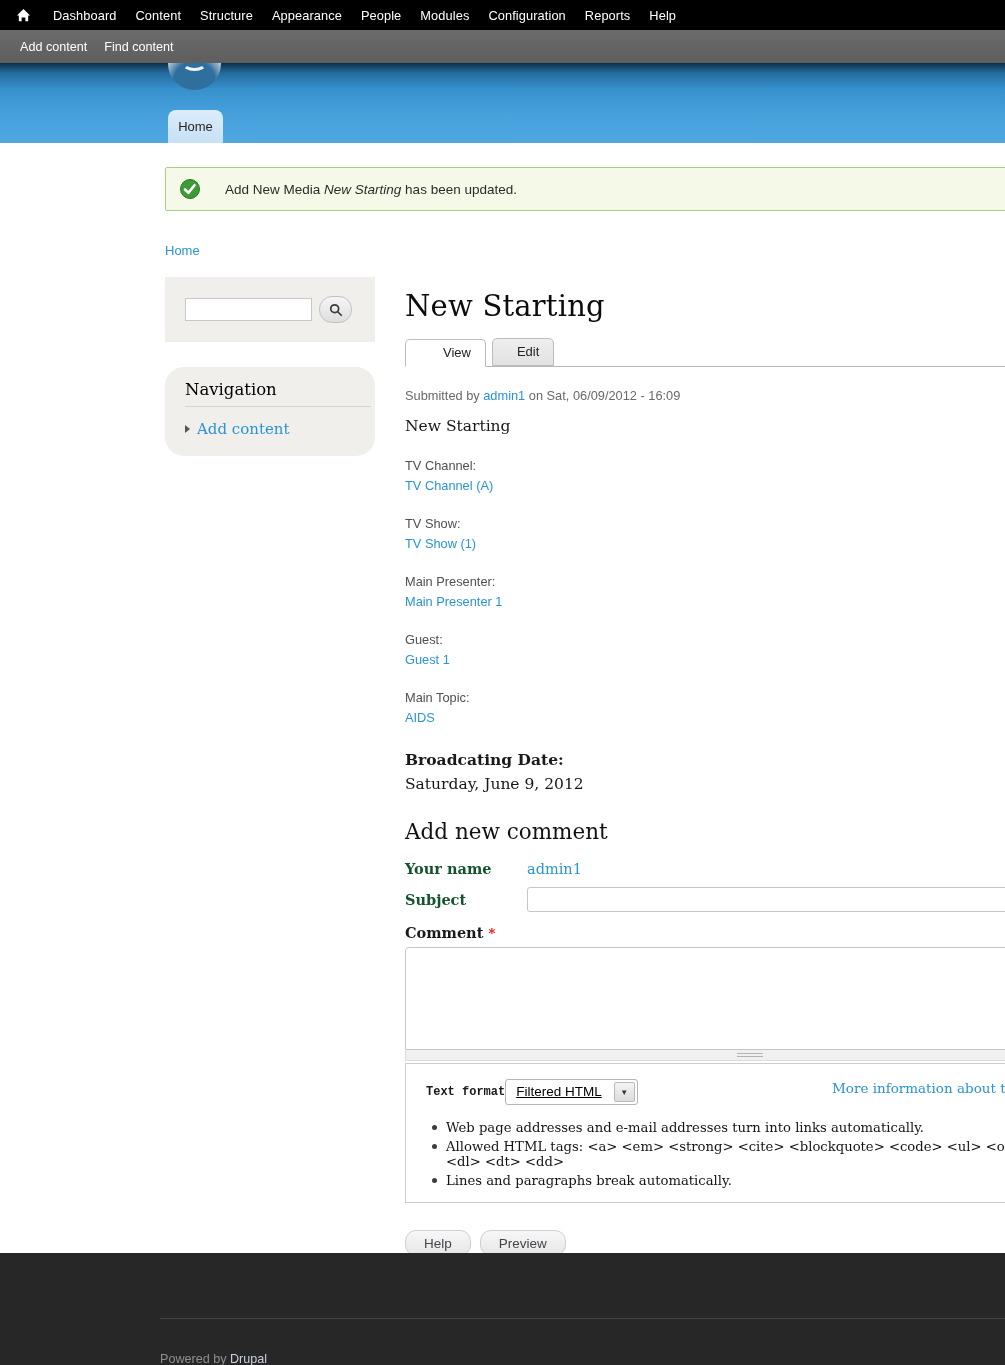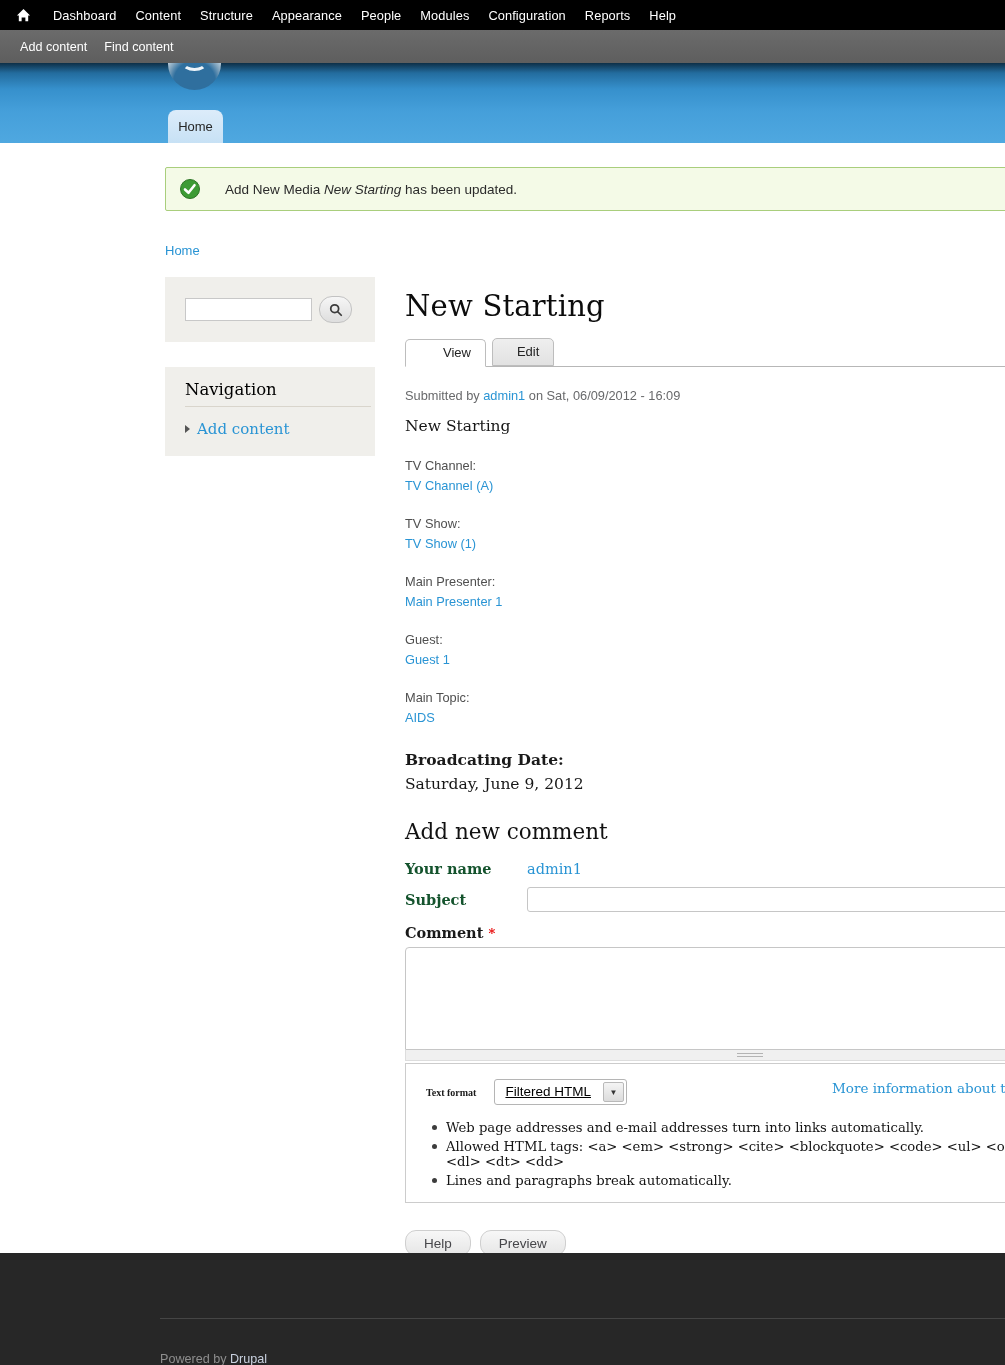--- a/index.html
+++ b/index.html
@@ -78,21 +78,21 @@
   .searchblock { height:65px; display:flex; align-items:center; padding:0 20px; }
   .searchblock input {
     width:127px; height:23px; border:1px solid #c8c8c8; background:#fff;
     font-size:13px; padding:0 6px; outline:none;
   }
   .searchbtn {
     margin-left:7px; width:33px; height:27px; border-radius:13px;
     background:linear-gradient(#f6f6f6,#dedede); border:1px solid #c2c2c2;
     display:flex; align-items:center; justify-content:center; cursor:pointer;
   }
-  .navblock { padding:13px 4px 18px 20px; }
+  .navblock { padding:13px 4px 18px 20px;border-radius:19px; }
   .navblock h2 {
     font-family:"DejaVu Serif","Liberation Serif",serif;
     font-size:16.5px; font-weight:normal; color:#000;
     padding-bottom:7px; border-bottom:1px solid #d9d5cc;
   }
   .navitem { margin-top:13px; display:flex; align-items:center; font-family:"DejaVu Serif","Liberation Serif",serif; font-size:15px; }
   .navitem .arrow {
     width:0; height:0; border-left:5px solid #555; border-top:4px solid transparent;
     border-bottom:4px solid transparent; margin-right:7px;
   }
@@ -157,22 +157,22 @@
   .grabber .grip {
     width:26px; height:5px;
     background:repeating-linear-gradient(to bottom,#b3b3b3 0 1px,transparent 1px 3px);
   }
   .filterwrap {
     margin-top:2px; width:690px; border:1px solid #ccc; background:#fff;
     padding:15px 20px 10px 20px; position:relative;
   }
   .tfrow { display:flex; align-items:center; }
   .tfrow .tflabel {
-    font-family:Liberation Serif, serif;
-    font-size:10px; font-weight:bold; color:#1a1a1a; margin-right:18px;
+    font-family:Liberation Mono, monospace;
+    font-size:12px; font-weight:bold; color:#1a1a1a; 
   }
   .selectbox {
     display:inline-flex; align-items:stretch; border:1px solid #b5b5b5; border-radius:3px;
     background:#fff; height:26px; cursor:pointer; overflow:hidden;
   }
   .selectbox .seltext { font-size:13.5px; color:#000000; padding:4px 10px 0 10px;text-decoration:underline; }
   .selectbox .selarrow {
     width:21px; background:linear-gradient(#f4f4f4,#dcdcdc); border-left:1px solid #b5b5b5;
     display:flex; align-items:center; justify-content:center;
     font-size:8px; color:#333; margin:2px; border:1px solid #b9b9b9; border-radius:2px;

